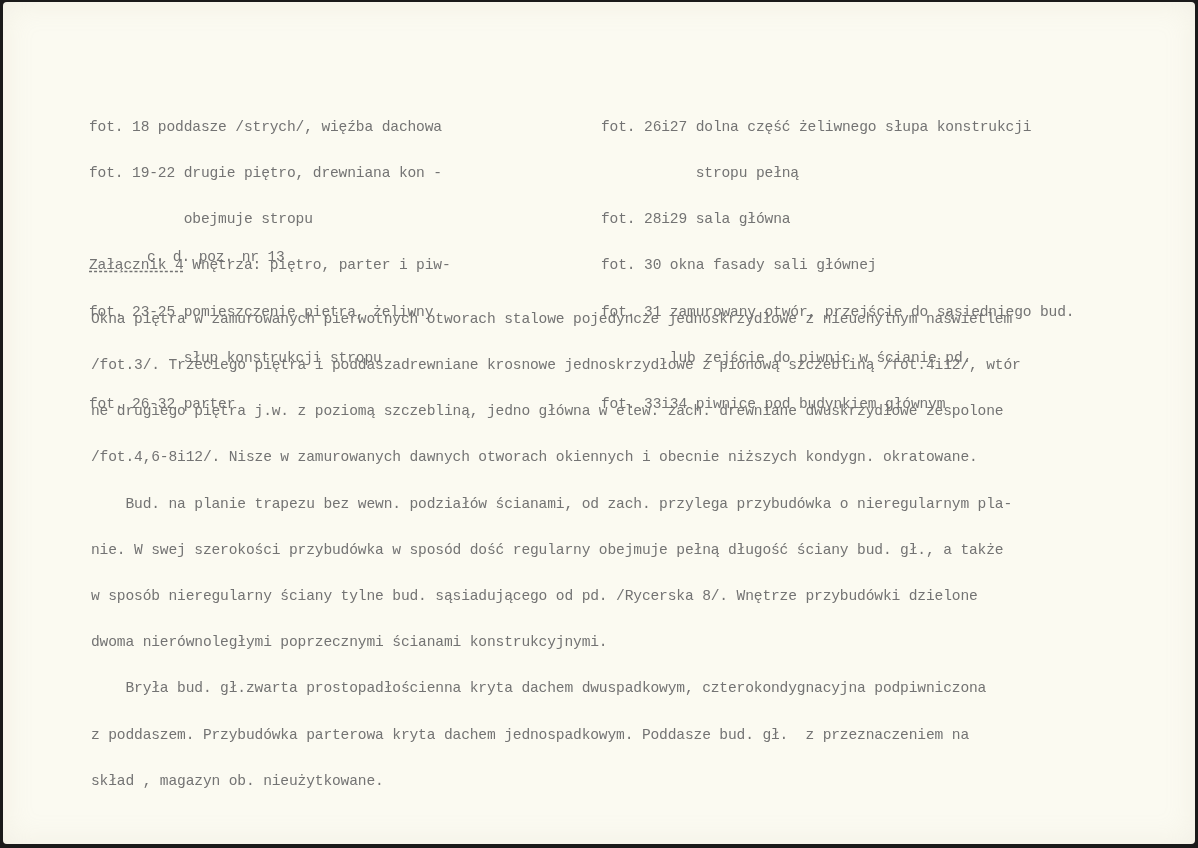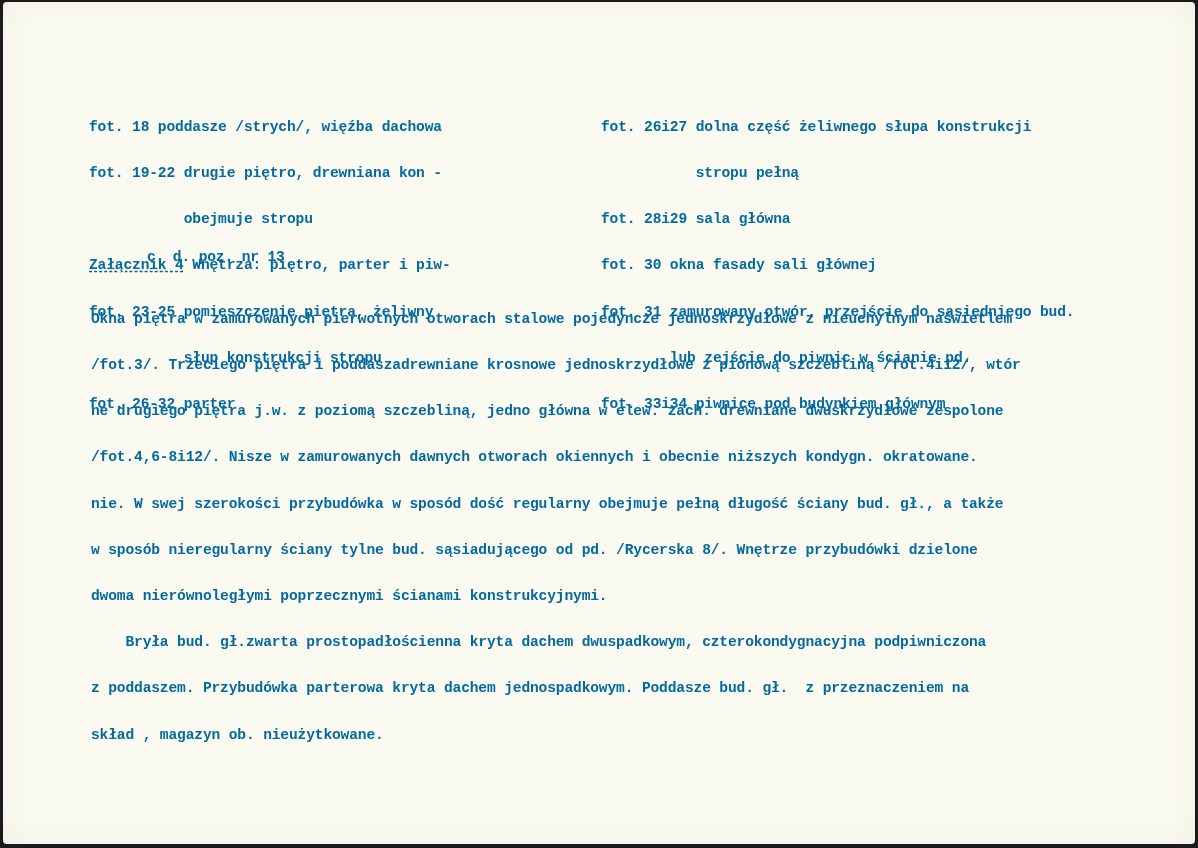--- a/index.html
+++ b/index.html
@@ -9,27 +9,26 @@
     position: relative;
   }
   .page {
     position: absolute; left: 3px; top: 2px; width: 1192px; height: 842px;
     background: #fbfaf1;
     border-radius: 4px;
     box-shadow: inset 0 0 30px rgba(200,195,170,0.18);
   }
   .tw {
     font-family: "Liberation Mono", "DejaVu Sans Mono", monospace;
-    color: #0369a1;
+    color: #737373;
     font-size: 14.6px;
     line-height: 15.4px;
     white-space: pre;
     position: absolute;
     letter-spacing: -0.15px;
-    font-weight: bold;
   }
   .u { text-decoration: underline; text-decoration-style: dashed; }
   .col-left { left: 86px; top: 87px; }
   .col-right { left: 598px; top: 87px; }
   .cont { left: 144px; top: 248px; }
   .body { left: 88px; top: 279px; }
   .line { display: block; height: 15.4px; }
 </style>
 </head>
 <body>
@@ -56,20 +55,21 @@
     <span class="line">fot. 33i34 piwnice pod budynkiem głównym</span>
   </div>
 
   <div class="tw cont">c. d. poz. nr 13</div>
 
   <div class="tw body">
     <span class="line">Okna piętra w zamurowanych pierwotnych otworach stalowe pojedyncze jednoskrzydłowe z nieuchylnym naświetlem</span>
     <span class="line">/fot.3/. Trzeciego piętra i poddaszadrewniane krosnowe jednoskrzydłowe z pionową szczebliną /fot.4i12/, wtór</span>
     <span class="line">ne drugiego piętra j.w. z poziomą szczebliną, jedno główna w elew. zach. drewniane dwuskrzydłowe zespolone</span>
     <span class="line">/fot.4,6-8i12/. Nisze w zamurowanych dawnych otworach okiennych i obecnie niższych kondygn. okratowane.</span>
+    <span class="line">    Bud. na planie trapezu bez wewn. podziałów ścianami, od zach. przylega przybudówka o nieregularnym pla-</span>
     <span class="line">nie. W swej szerokości przybudówka w sposód dość regularny obejmuje pełną długość ściany bud. gł., a także</span>
     <span class="line">w sposób nieregularny ściany tylne bud. sąsiadującego od pd. /Rycerska 8/. Wnętrze przybudówki dzielone</span>
     <span class="line">dwoma nierównoległymi poprzecznymi ścianami konstrukcyjnymi.</span>
     <span class="line">    Bryła bud. gł.zwarta prostopadłościenna kryta dachem dwuspadkowym, czterokondygnacyjna podpiwniczona</span>
     <span class="line">z poddaszem. Przybudówka parterowa kryta dachem jednospadkowym. Poddasze bud. gł.  z przeznaczeniem na</span>
     <span class="line">skład , magazyn ob. nieużytkowane.</span>
     
     
     
     

